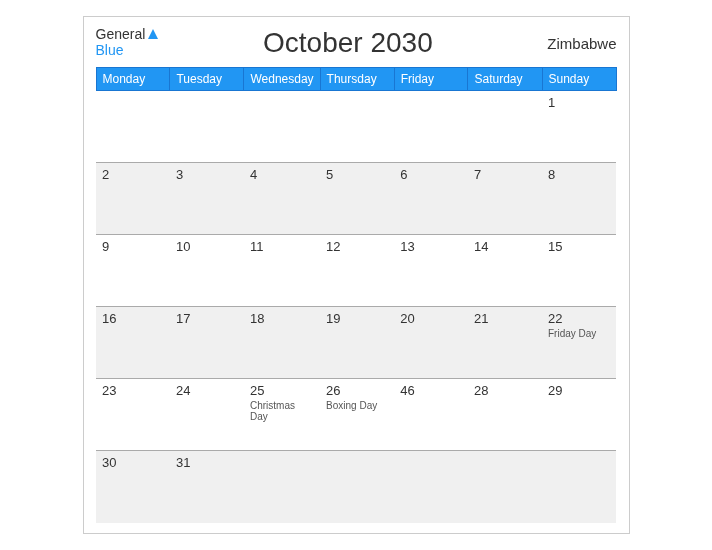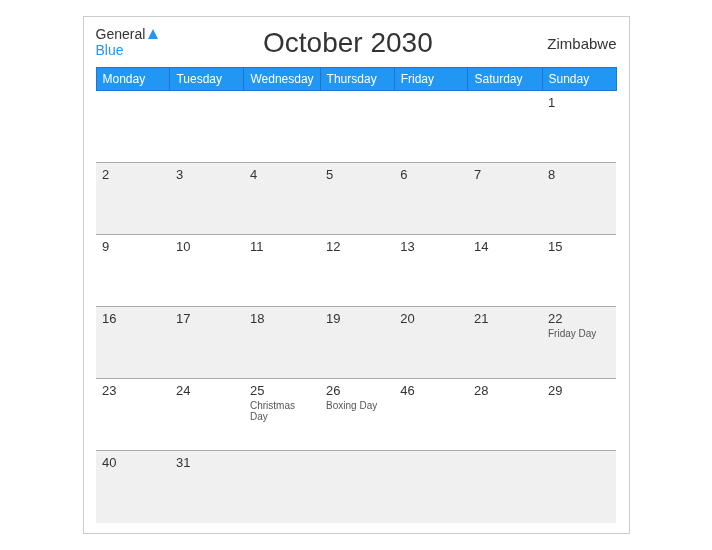--- a/index.html
+++ b/index.html
@@ -244,21 +244,21 @@
           </td>
           <td>
             <span class="day-num">28</span>
           </td>
           <td>
             <span class="day-num">29</span>
           </td>
         </tr>
         <tr class="week-row-6">
           <td>
-            <span class="day-num">40</span>
+            <span class="day-num">30</span>
           </td>
           <td>
             <span class="day-num">31</span>
           </td>
           <td></td>
           <td></td>
           <td></td>
           <td></td>
           <td></td>
         </tr>

